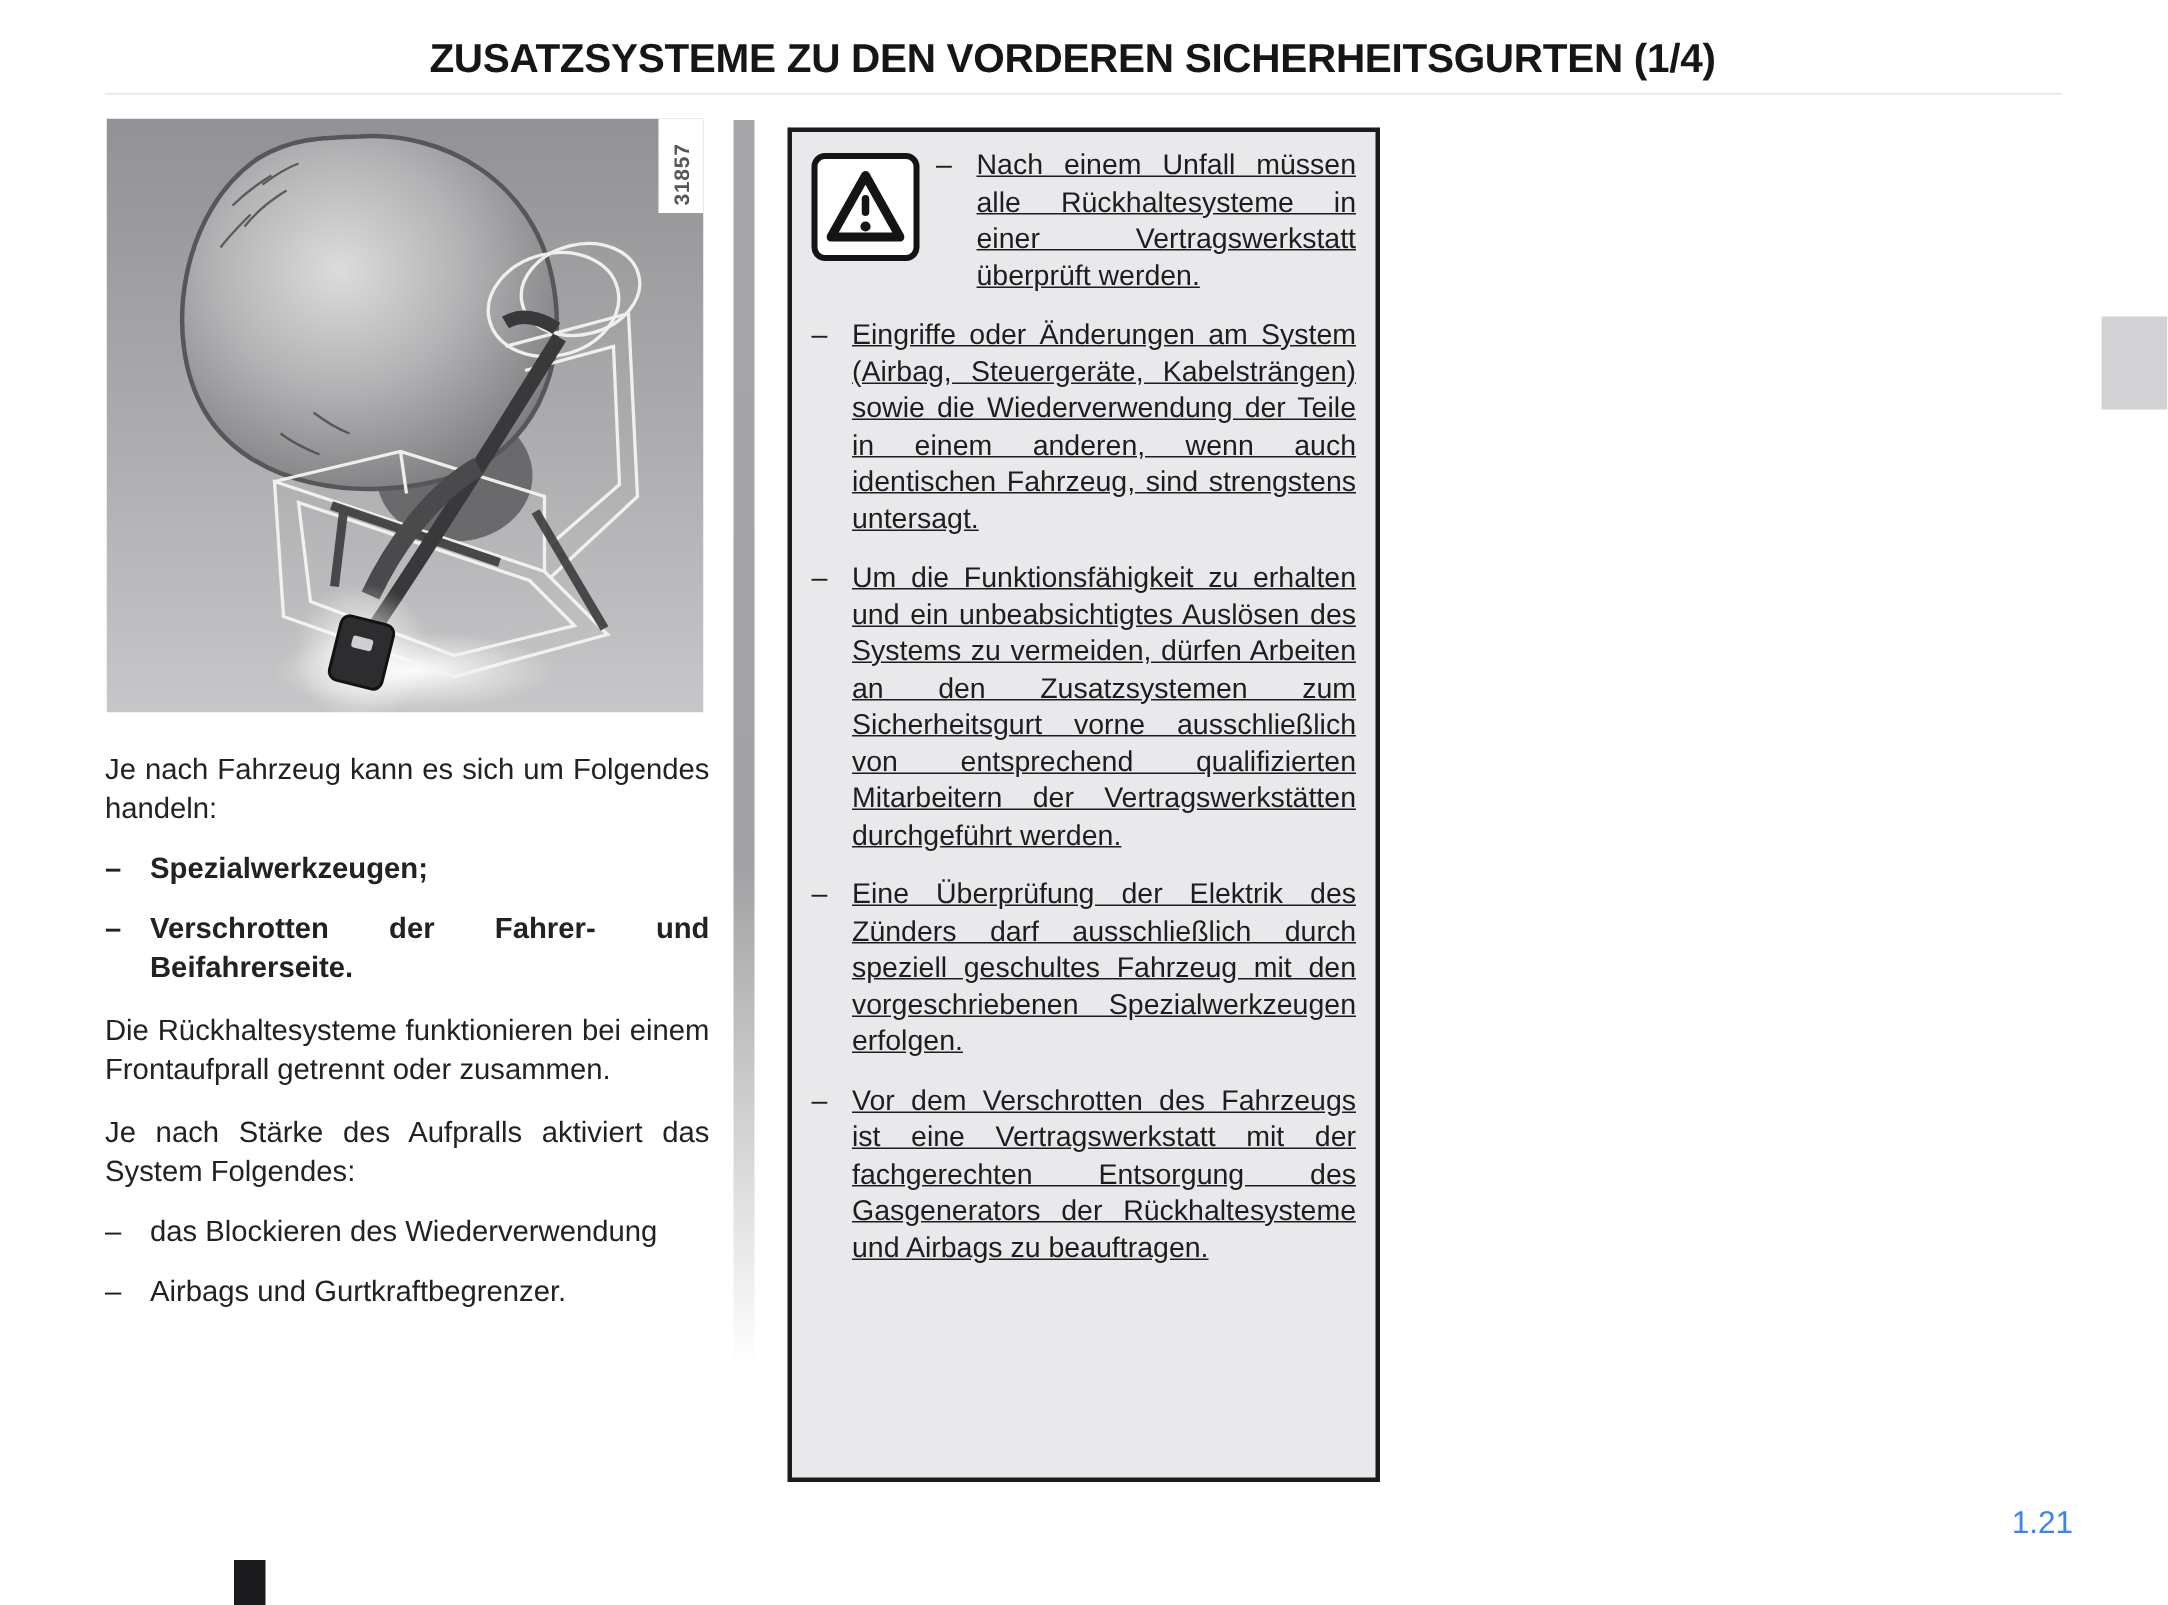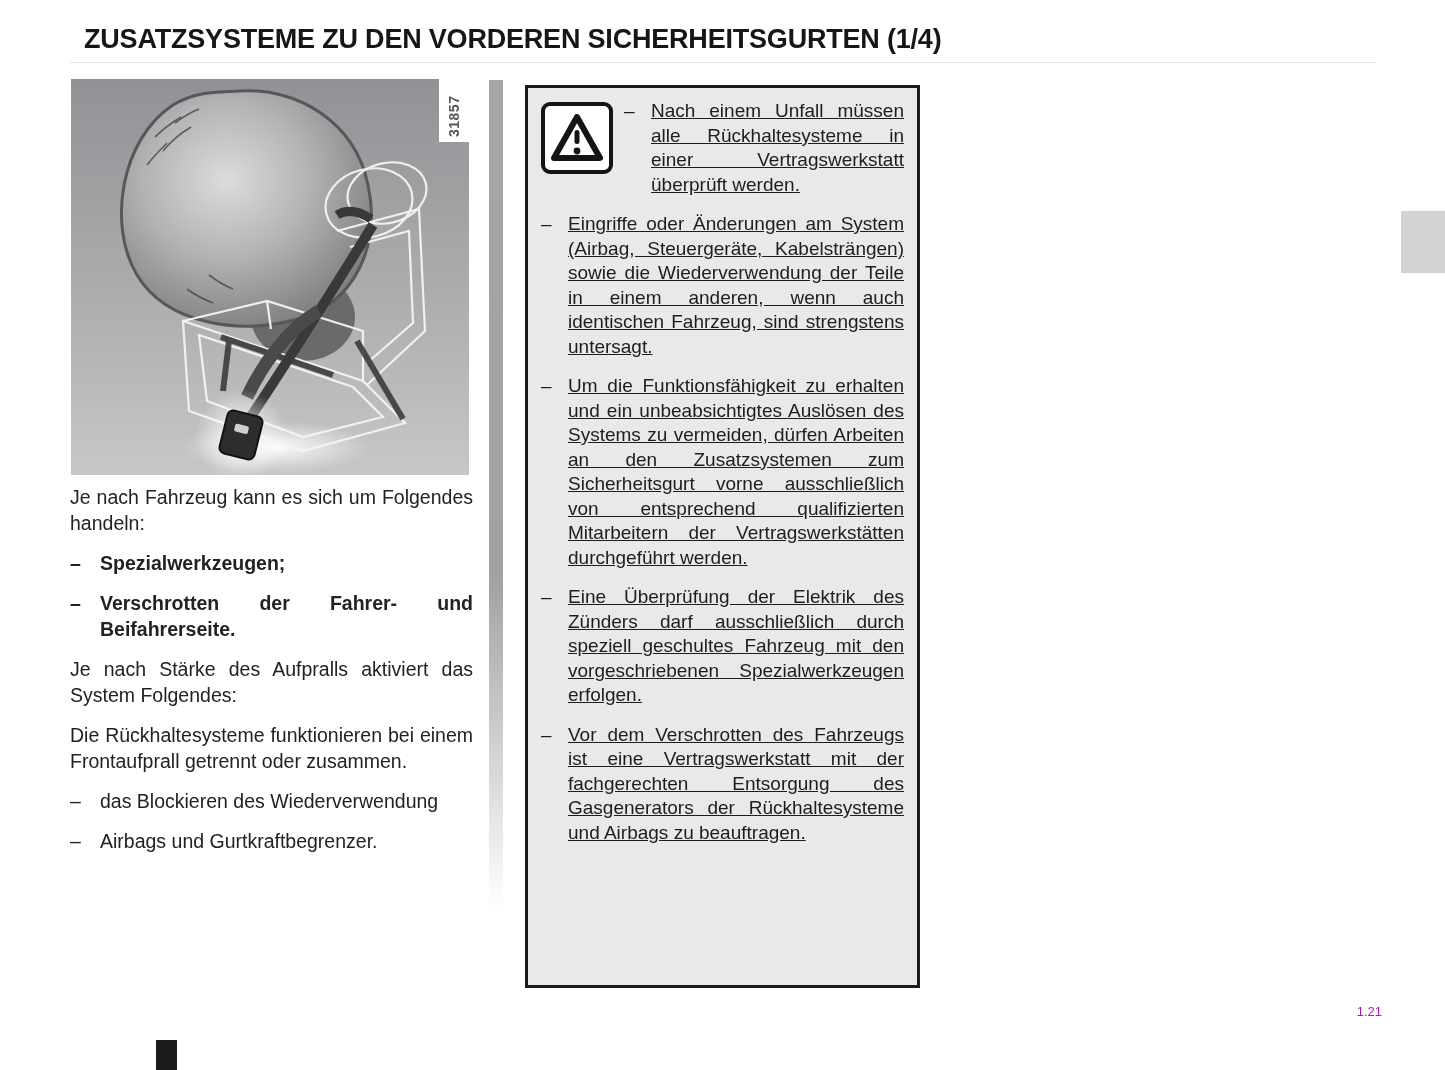--- a/index.html
+++ b/index.html
@@ -8,23 +8,23 @@
     background:#ffffff;
     font-family:"Liberation Sans","DejaVu Sans",sans-serif;
     color:#222224;
     position:relative;
     overflow:hidden;
   }
   .page{position:absolute;inset:0;background:#fff;}
 
   
   .title{
-    position:absolute;left:84px;top:24px;width:1310px;
+    position:absolute;left:60px;top:24px;width:1310px;
     font-size:27px;font-weight:bold;color:#161618;
-    letter-spacing:-0.2px;white-space:nowrap;
+    letter-spacing:-0.2px;white-space:nowrap;text-align:center;
   }
   .title-rule{
     position:absolute;left:70px;top:62px;width:1305px;height:1px;
     background:#e4e4e6;
   }
 
   
   .figure{
     position:absolute;left:71px;top:79px;width:398px;height:396px;
   }
@@ -35,21 +35,21 @@
     position:absolute;left:489px;top:80px;width:14px;height:830px;
     background:linear-gradient(to bottom,
       #a6a6a8 0%, #a2a2a4 60%, rgba(170,170,172,0.55) 80%, rgba(180,180,182,0) 100%);
   }
 
   
   .left-col{
     position:absolute;left:70px;top:484px;width:403px;
     font-size:19.5px;line-height:26px;color:#222224;
   }
-  .left-col p{margin:0 0 14px 0;text-align:justify;}
+  .left-col p{margin:16px 0 14px 0;text-align:justify;}
   .bullet{display:flex;margin:0 0 14px 0;}
   .bullet .dash{flex:none;width:30px;}
   .bullet .btxt{flex:1;text-align:justify;}
   .bullet.bold{font-weight:bold;}
 
   
   .warnbox{
     position:absolute;left:525px;top:85px;width:395px;height:903px;
     box-sizing:border-box;
     border:3px solid #1b1b1d;
@@ -64,21 +64,21 @@
     display:flex;align-items:center;justify-content:center;
     box-sizing:border-box;
   }
   .wpara{display:flex;margin-bottom:15px;}
   .wpara .dash{flex:none;width:27px;}
   .wpara .ptext{flex:1;text-align:justify;text-decoration:underline;}
 
   
   .page-number{
     position:absolute;top:1004px;right:63px;
-    font-size:13px;color:#a21caf;
+    font-size:21px;color:#3b82f6;
   }
   .print-mark{
     position:absolute;left:156px;top:1040px;width:21px;height:30px;
     background:#1b1b1d;
   }
   .side-tab{
     position:absolute;left:1401px;top:211px;width:44px;height:62px;
     background:#d3d3d5;
   }
 </style>
@@ -171,22 +171,22 @@
 
     <div class="bullet bold">
       <span class="dash">–</span>
       <span class="btxt">Spezialwerkzeugen;</span>
     </div>
     <div class="bullet bold">
       <span class="dash">–</span>
       <span class="btxt">Verschrotten der Fahrer- und Beifahrerseite.</span>
     </div>
 
+    <p>Die Rückhaltesysteme funktionieren bei einem Frontaufprall getrennt oder zusammen.</p>
     <p>Je nach Stärke des Aufpralls aktiviert das System Folgendes:</p>
-    <p>Die Rückhaltesysteme funktionieren bei einem Frontaufprall getrennt oder zusammen.</p>
 
     <div class="bullet">
       <span class="dash">–</span>
       <span class="btxt">das Blockieren des Wiederverwendung</span>
     </div>
     <div class="bullet">
       <span class="dash">–</span>
       <span class="btxt">Airbags und Gurtkraftbegrenzer.</span>
     </div>
   </div>

